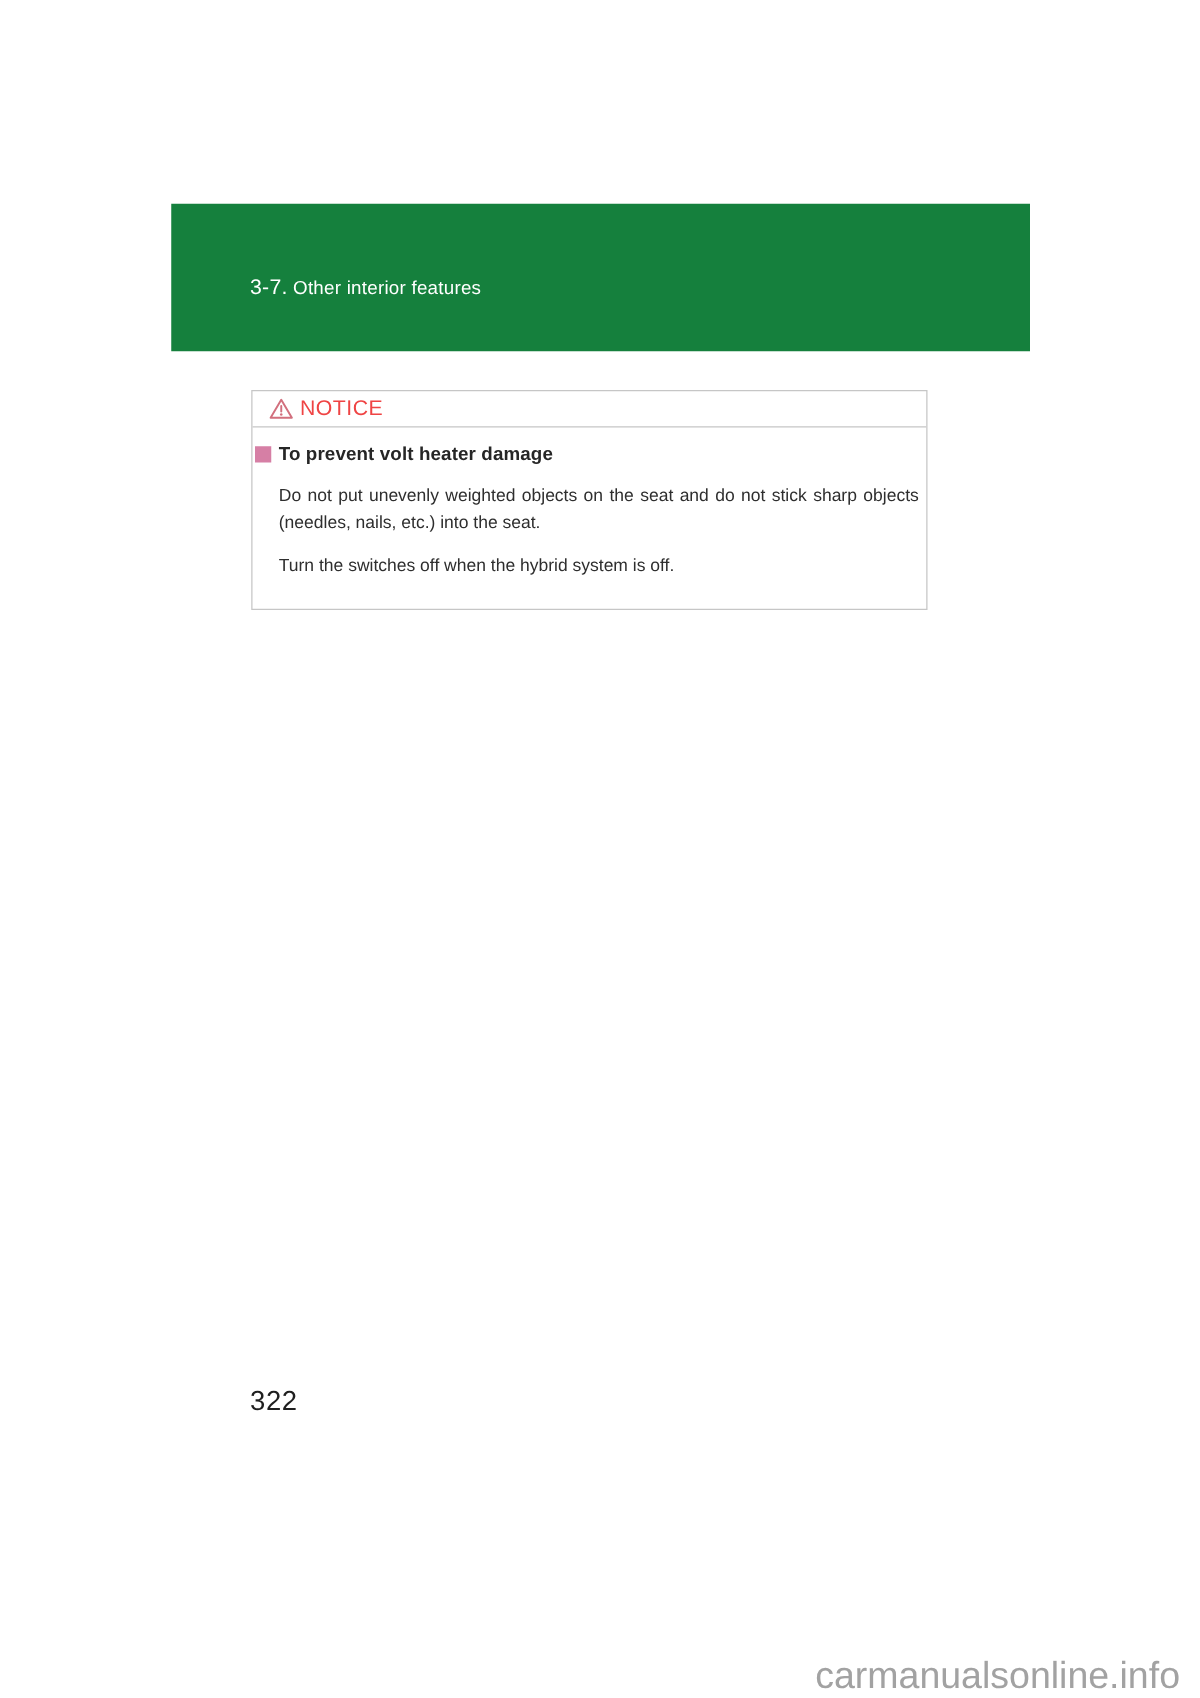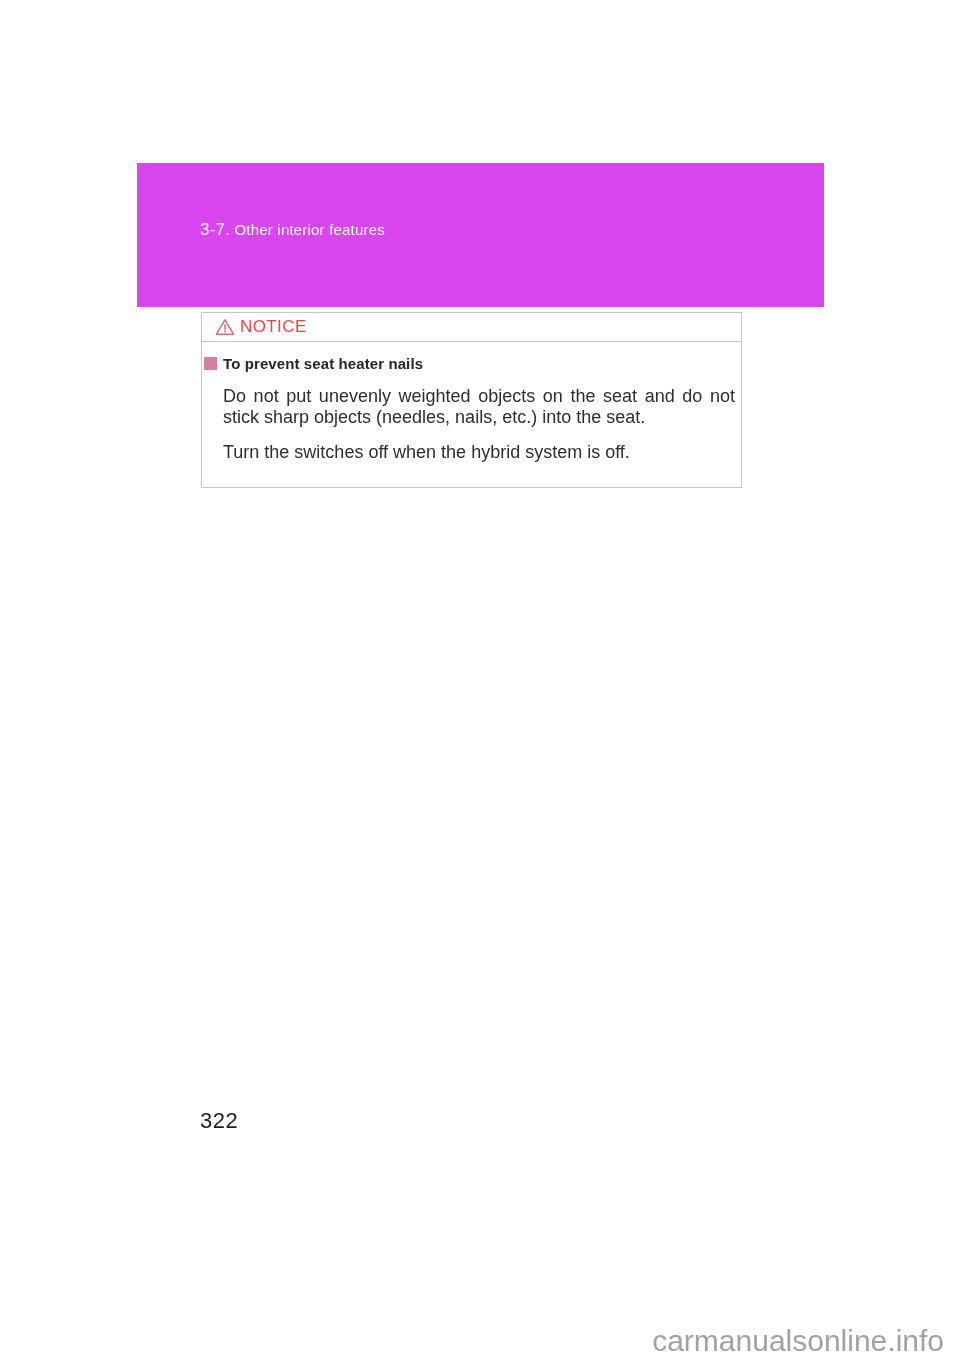--- a/index.html
+++ b/index.html
@@ -11,22 +11,22 @@
     font-family: "Liberation Sans", sans-serif;
     overflow: hidden;
   }
 
   
   .banner {
     position: absolute;
     left: 137px;
     top: 163px;
     width: 687px;
-    height: 144px;
-    background: #d946ef;
+    height: 118px;
+    background: #15803d;
   }
   .banner-text {
     position: absolute;
     left: 63px;
     top: 57px;
     color: #ffffff;
     white-space: nowrap;
     letter-spacing: 0.2px;
   }
   .banner-text .section-number {
@@ -79,21 +79,21 @@
   }
   .bullet-square {
     width: 13px;
     height: 13px;
     background: #d67fa5;
     flex: none;
     margin-right: 6px;
   }
   .notice-item-body {
     margin: 14px 0 10px 19px;
-    font-size: 18px;
+    font-size: 14px;
     line-height: 21px;
     color: #2e2e2e;
     text-align: justify;
   }
   .notice-item:last-child .notice-item-body { margin-bottom: 0; }
 
   
   .page-number {
     position: absolute;
     left: 200px;
@@ -127,21 +127,21 @@
       <path d="M12 2.2 L22.4 19.8 L1.6 19.8 Z" fill="none" stroke="#d2707e" stroke-width="1.9" stroke-linejoin="round"></path>
       <line x1="12" y1="8.2" x2="12" y2="13.6" stroke="#d2707e" stroke-width="1.9" stroke-linecap="round"></line>
       <circle cx="12" cy="16.6" r="1.25" fill="#d2707e"></circle>
     </svg>
     <span class="notice-title">NOTICE</span>
   </div>
   <div class="notice-body">
     <div class="notice-item">
       <div class="notice-item-heading">
         <span class="bullet-square"></span>
-        <span>To prevent seat heater nails</span>
+        <span>To prevent volt heater damage</span>
       </div>
       <p class="notice-item-body">Do not put unevenly weighted objects on the seat and do not stick sharp objects (needles, nails, etc.) into the seat.</p>
     </div>
     <div class="notice-item">
       <p class="notice-item-body">Turn the switches off when the hybrid system is off.</p>
     </div>
   </div>
 </div>
 
 <div class="page-number">322</div>

